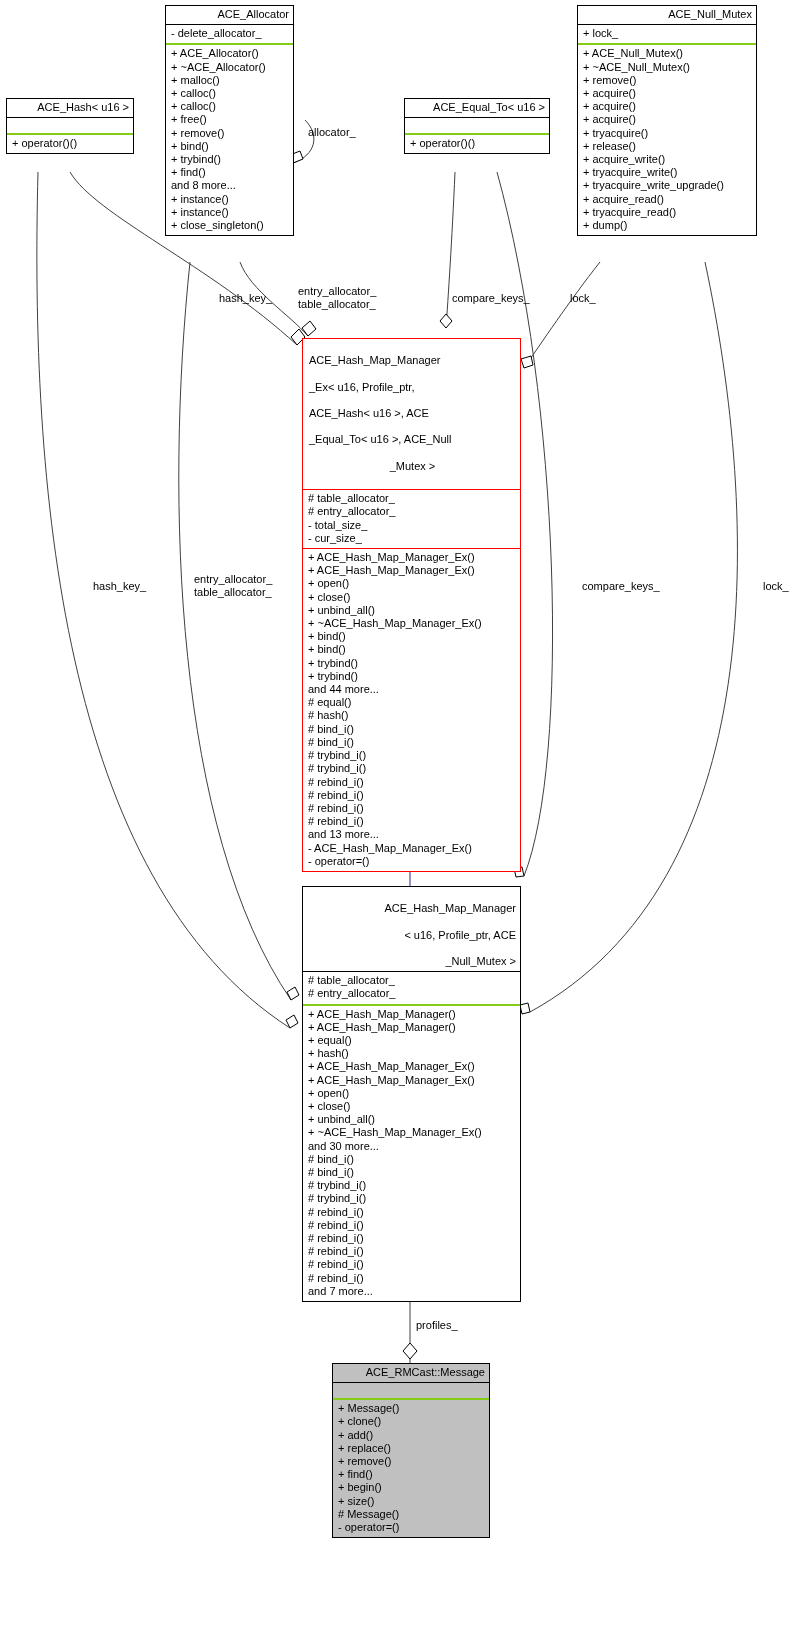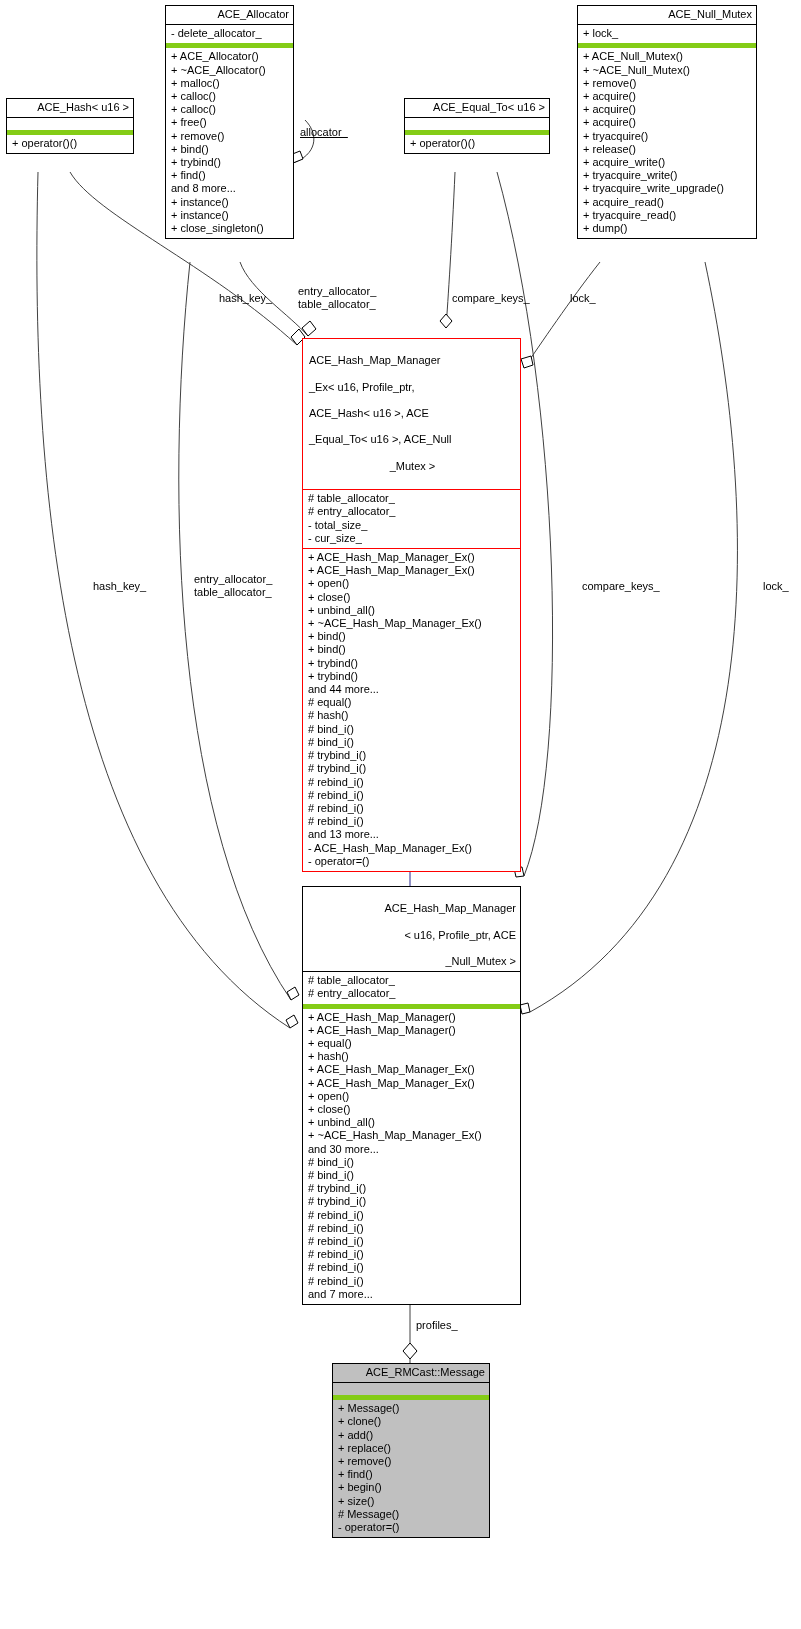--- a/index.html
+++ b/index.html
@@ -52,21 +52,21 @@
     text-align: left;
     padding-left: 6px;
   }
   .red > .uml-title .ctr {
     display: block;
     text-align: center;
   }
   .uml-attrs {
     box-sizing: border-box;
     padding: 2px 4px 3px 5px;
-    border-bottom: 5px solid #84cc16;
+    border-bottom: 2px solid #84cc16;
   }
   .red > .uml-attrs {
     border-bottom: 1px solid #ff0000;
   }
   .uml-ops {
     box-sizing: border-box;
     padding: 2px 4px 3px 5px;
   }
   .uml-attrs div, .uml-ops div {
     white-space: nowrap;
@@ -305,21 +305,21 @@
       <div>+ replace()</div>
       <div>+ remove()</div>
       <div>+ find()</div>
       <div>+ begin()</div>
       <div>+ size()</div>
       <div># Message()</div>
       <div>- operator=()</div>
     </div>
   </div>
 
-  <div class="edge-label" style="left:300px; top:126px;text-decoration:underline;">allocator_</div>
+  <div class="edge-label" style="left:308px; top:126px;">allocator_</div>
   <div class="edge-label" style="left:219px; top:292px;">hash_key_</div>
   <div class="edge-label" style="left:298px; top:285px;">entry_allocator_
 table_allocator_</div>
   <div class="edge-label" style="left:452px; top:292px;">compare_keys_</div>
   <div class="edge-label" style="left:570px; top:292px;">lock_</div>
 
   <div class="edge-label" style="left:93px; top:580px;">hash_key_</div>
   <div class="edge-label" style="left:194px; top:573px;">entry_allocator_
 table_allocator_</div>
   <div class="edge-label" style="left:582px; top:580px;">compare_keys_</div>

